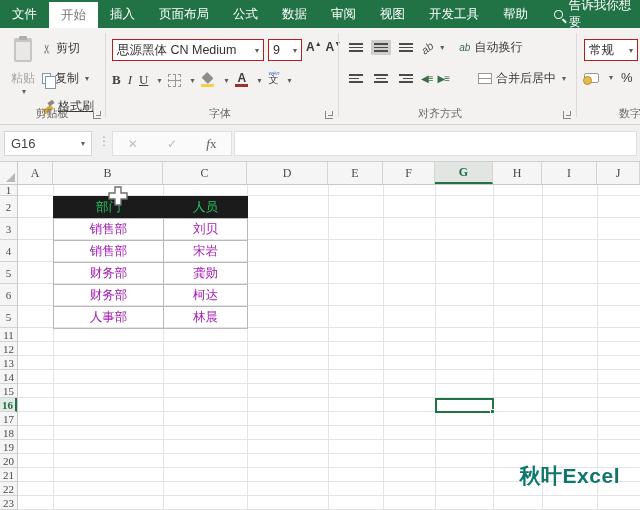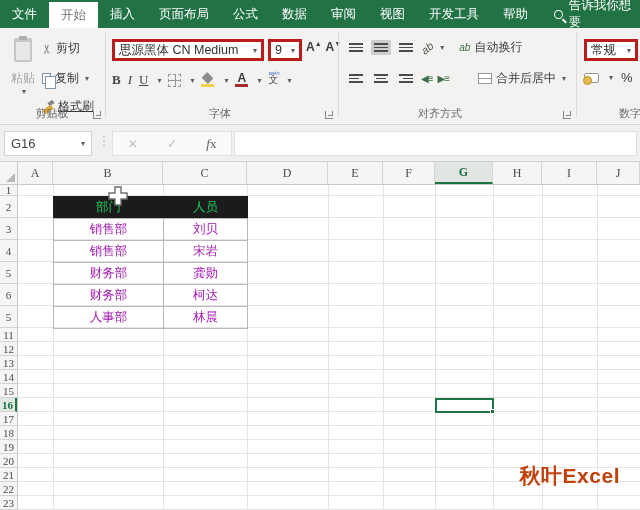--- a/index.html
+++ b/index.html
@@ -30,21 +30,21 @@
   .paste .plabel { margin-top:8px; font-size:12px; }
   .clip-small { position:absolute; left:42px; display:flex; align-items:center; gap:4px; font-size:12px; color:#3b3a39; white-space:nowrap; }
   .scissors { color:#797774; font-size:12px; transform:rotate(-90deg); display:inline-block; }
   .copyicon { width:9px; height:11px; border:1px solid #7f96ac; background:#fff; position:relative; display:inline-block; }
   .copyicon::before { content:''; position:absolute; left:2px; top:2px; width:9px; height:11px; border:1px solid #7f96ac; background:#fff; }
   .brush { width:12px; height:12px; position:relative; display:inline-block; }
   .brush::before { content:''; position:absolute; left:1px; top:6px; width:10px; height:5px; background:#d8a838; transform:rotate(-35deg); border-radius:1px; }
   .brush::after { content:''; position:absolute; right:0px; top:0px; width:6px; height:4px; background:#8a8886; transform:rotate(-35deg); }
 
   
-  .combo { background:#fff; border:3px solid #b91c1c; height:22px; display:flex; align-items:center; padding:0 4px; font-size:12.5px; color:#323130; }
+  .combo { background:#fff; border:1px solid #b91c1c; height:22px; display:flex; align-items:center; padding:0 4px; font-size:12.5px; color:#323130; }
   .combo .dd { margin-left:auto; }
   .fontname { position:absolute; left:112px; top:11px; width:152px; }
   .fontsize { position:absolute; left:268px; top:11px; width:34px; }
   .grow-shrink { position:absolute; left:306px; top:12px; display:flex; gap:4px; font-size:12px; color:#3b3a39; font-weight:bold; }
   .grow-shrink sup { font-size:7px; }
   .fontrow2 { position:absolute; left:112px; top:42px; display:flex; align-items:center; gap:7px; height:20px; }
   .bld { font-weight:bold; font-size:13px; color:#444; font-family:"Liberation Serif", serif; }
   .itl { font-style:italic; font-size:13px; color:#444; font-family:"Liberation Serif", serif; }
   .und { font-size:13px; color:#444; text-decoration:underline; font-family:"Liberation Serif", serif; }
   .bordericon { width:13px; height:13px; border:1px dashed #9a9896; position:relative; }
@@ -113,21 +113,21 @@
   
   .dtable { position:absolute; left:35px; top:11px; border-collapse:collapse; table-layout:fixed; }
   .dtable td { border:1px solid #b9b9b9; height:22px; text-align:center; font-size:12.5px; color:#a21caf; padding:0; }
   .dtable .c-dept { width:110px; } .dtable .c-name { width:84px; }
   .dtable tr.thead td { background:#1b1b1b; color:#22c55e; border-color:#1b1b1b; border-bottom-color:#b9b9b9; }
 
   
   .selcell { position:absolute; left:417px; top:213px; width:59px; height:15px; border:2px solid #217346; background:#fff; }
   .selcell .handle { position:absolute; right:-3px; bottom:-3px; width:5px; height:5px; background:#217346; border:1px solid #fff; }
 
-  .watermark { position:absolute; right:20px; top:277px; font-size:21px; color:#c2410c; font-weight:bold; letter-spacing:0.5px; }
+  .watermark { position:absolute; right:20px; top:277px; font-size:21px; color:#0f766e; font-weight:bold; letter-spacing:0.5px; }
 
   .cursor-plus { position:absolute; left:89px; top:0px; }
 </style>
 </head>
 <body>
 
 <div class="tabbar">
   <div class="tab">文件</div>
   <div class="tab active">开始</div>
   <div class="tab">插入</div>

